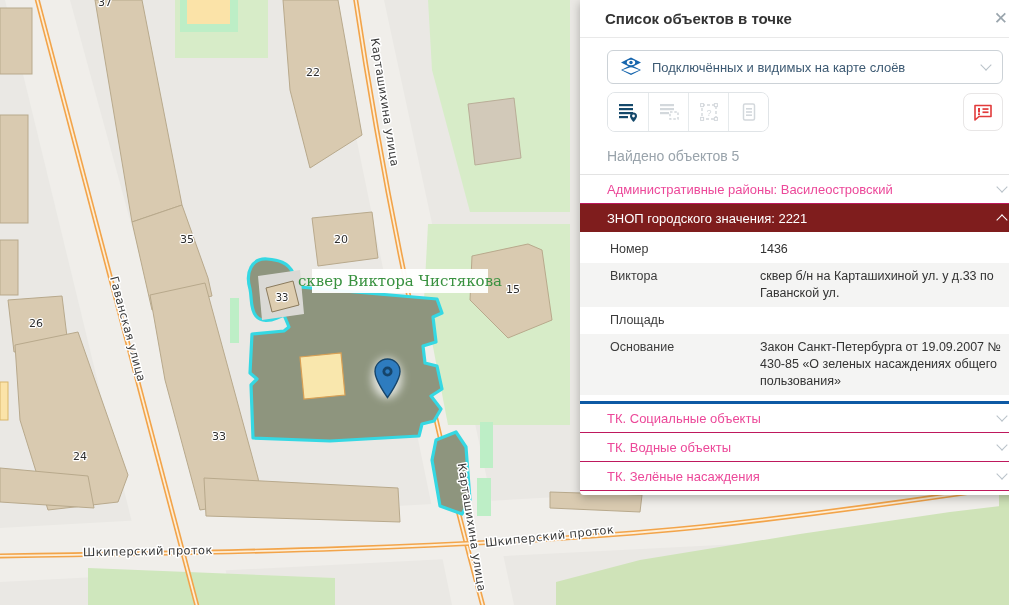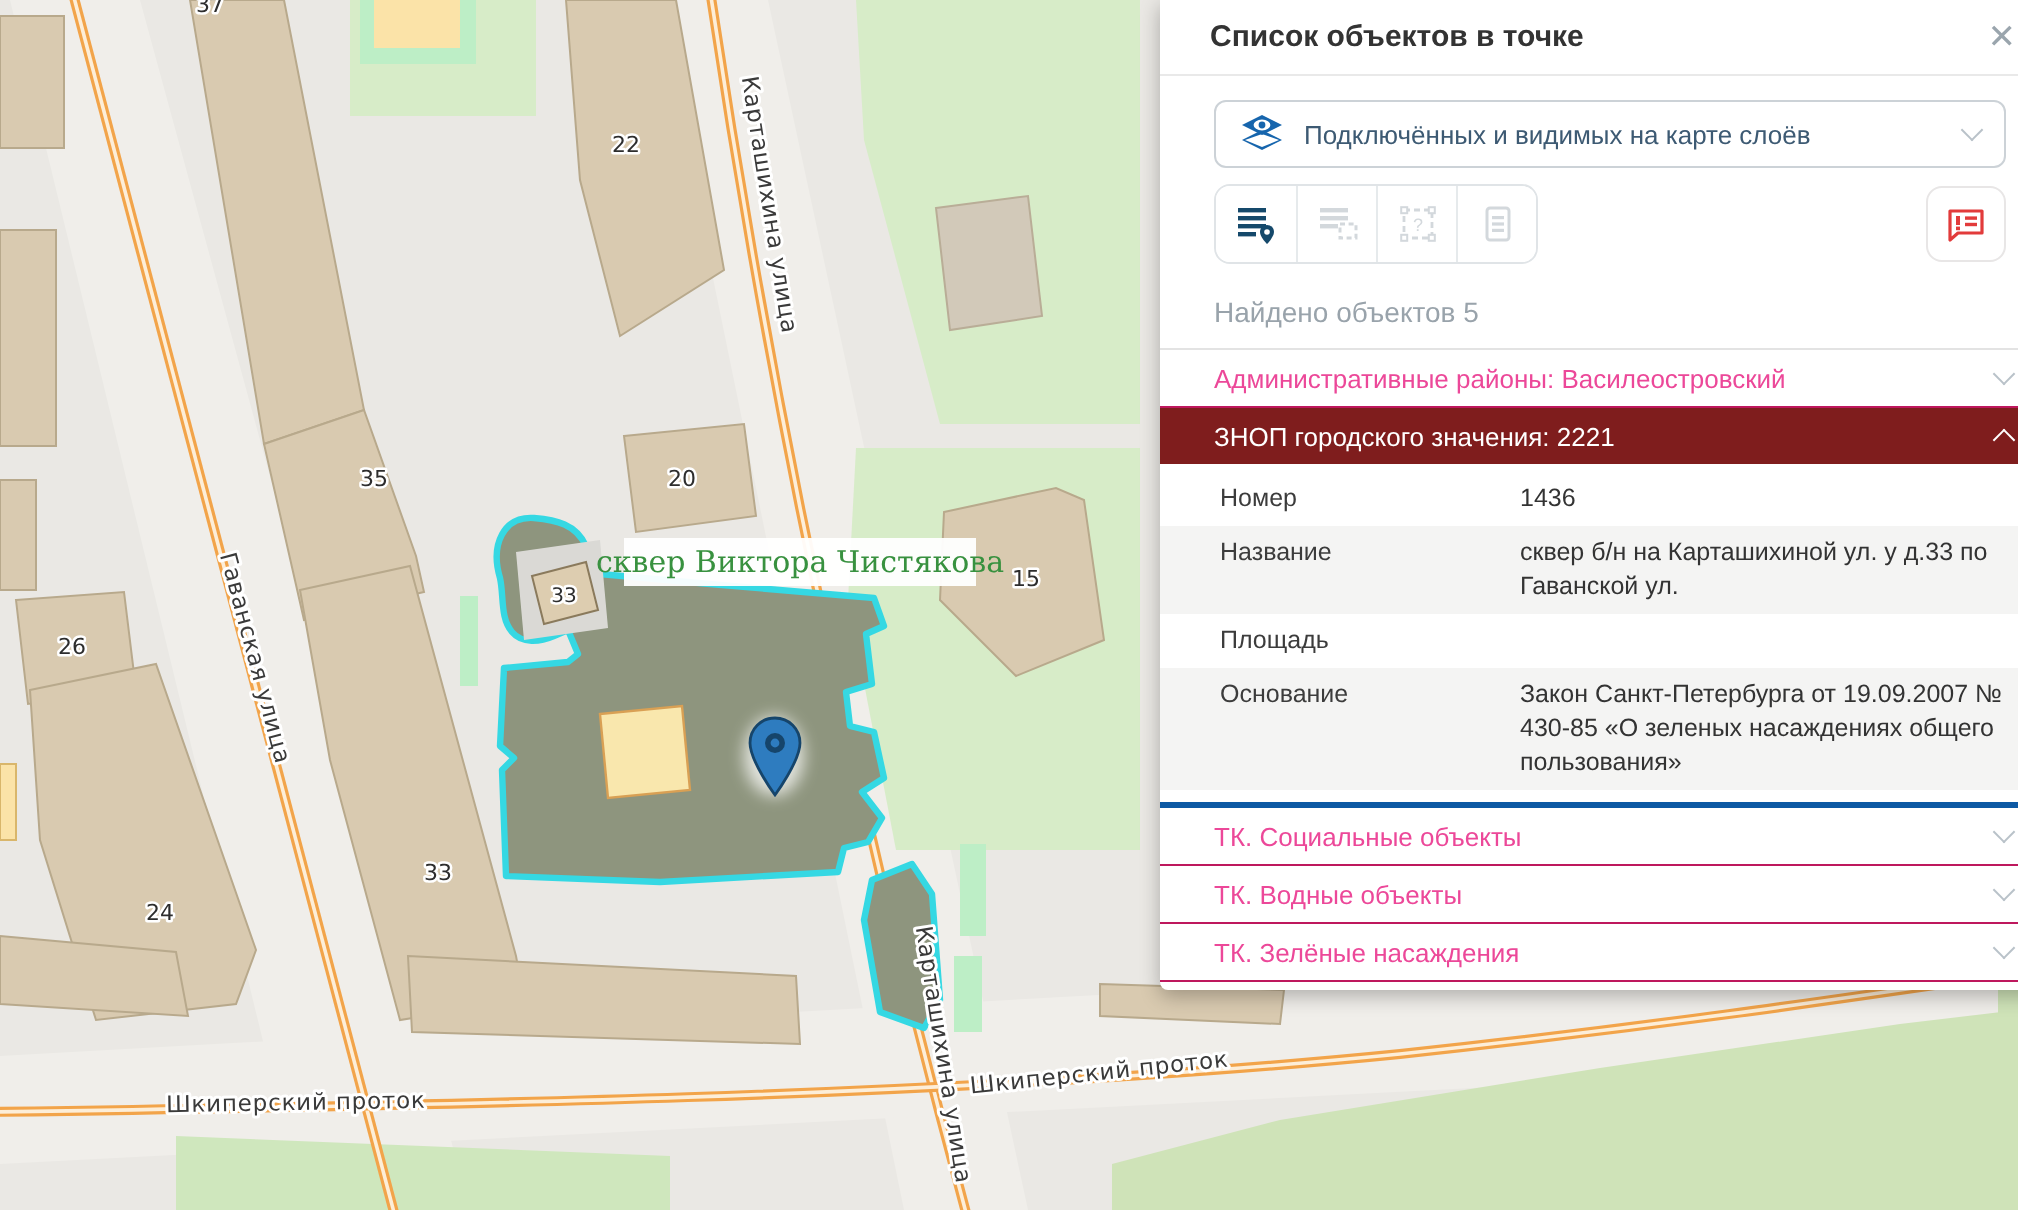--- a/index.html
+++ b/index.html
@@ -251,21 +251,21 @@
       <span>ЗНОП городского значения: 2221</span>
       <span class="chev up"></span>
     </div>
 
     <div class="details">
       <div class="trow">
         <div class="tlabel">Номер</div>
         <div class="tvalue">1436</div>
       </div>
       <div class="trow alt">
-        <div class="tlabel">Название</div>
+        <div class="tlabel">Виктора</div>
         <div class="tvalue">сквер б/н на Карташихиной ул. у д.33 по Гаванской ул.</div>
       </div>
       <div class="trow">
         <div class="tlabel">Площадь</div>
       </div>
       <div class="trow alt">
         <div class="tlabel">Основание</div>
         <div class="tvalue">Закон Санкт-Петербурга от 19.09.2007 № 430-85 «О зеленых насаждениях общего пользования»</div>
       </div>
     </div>

